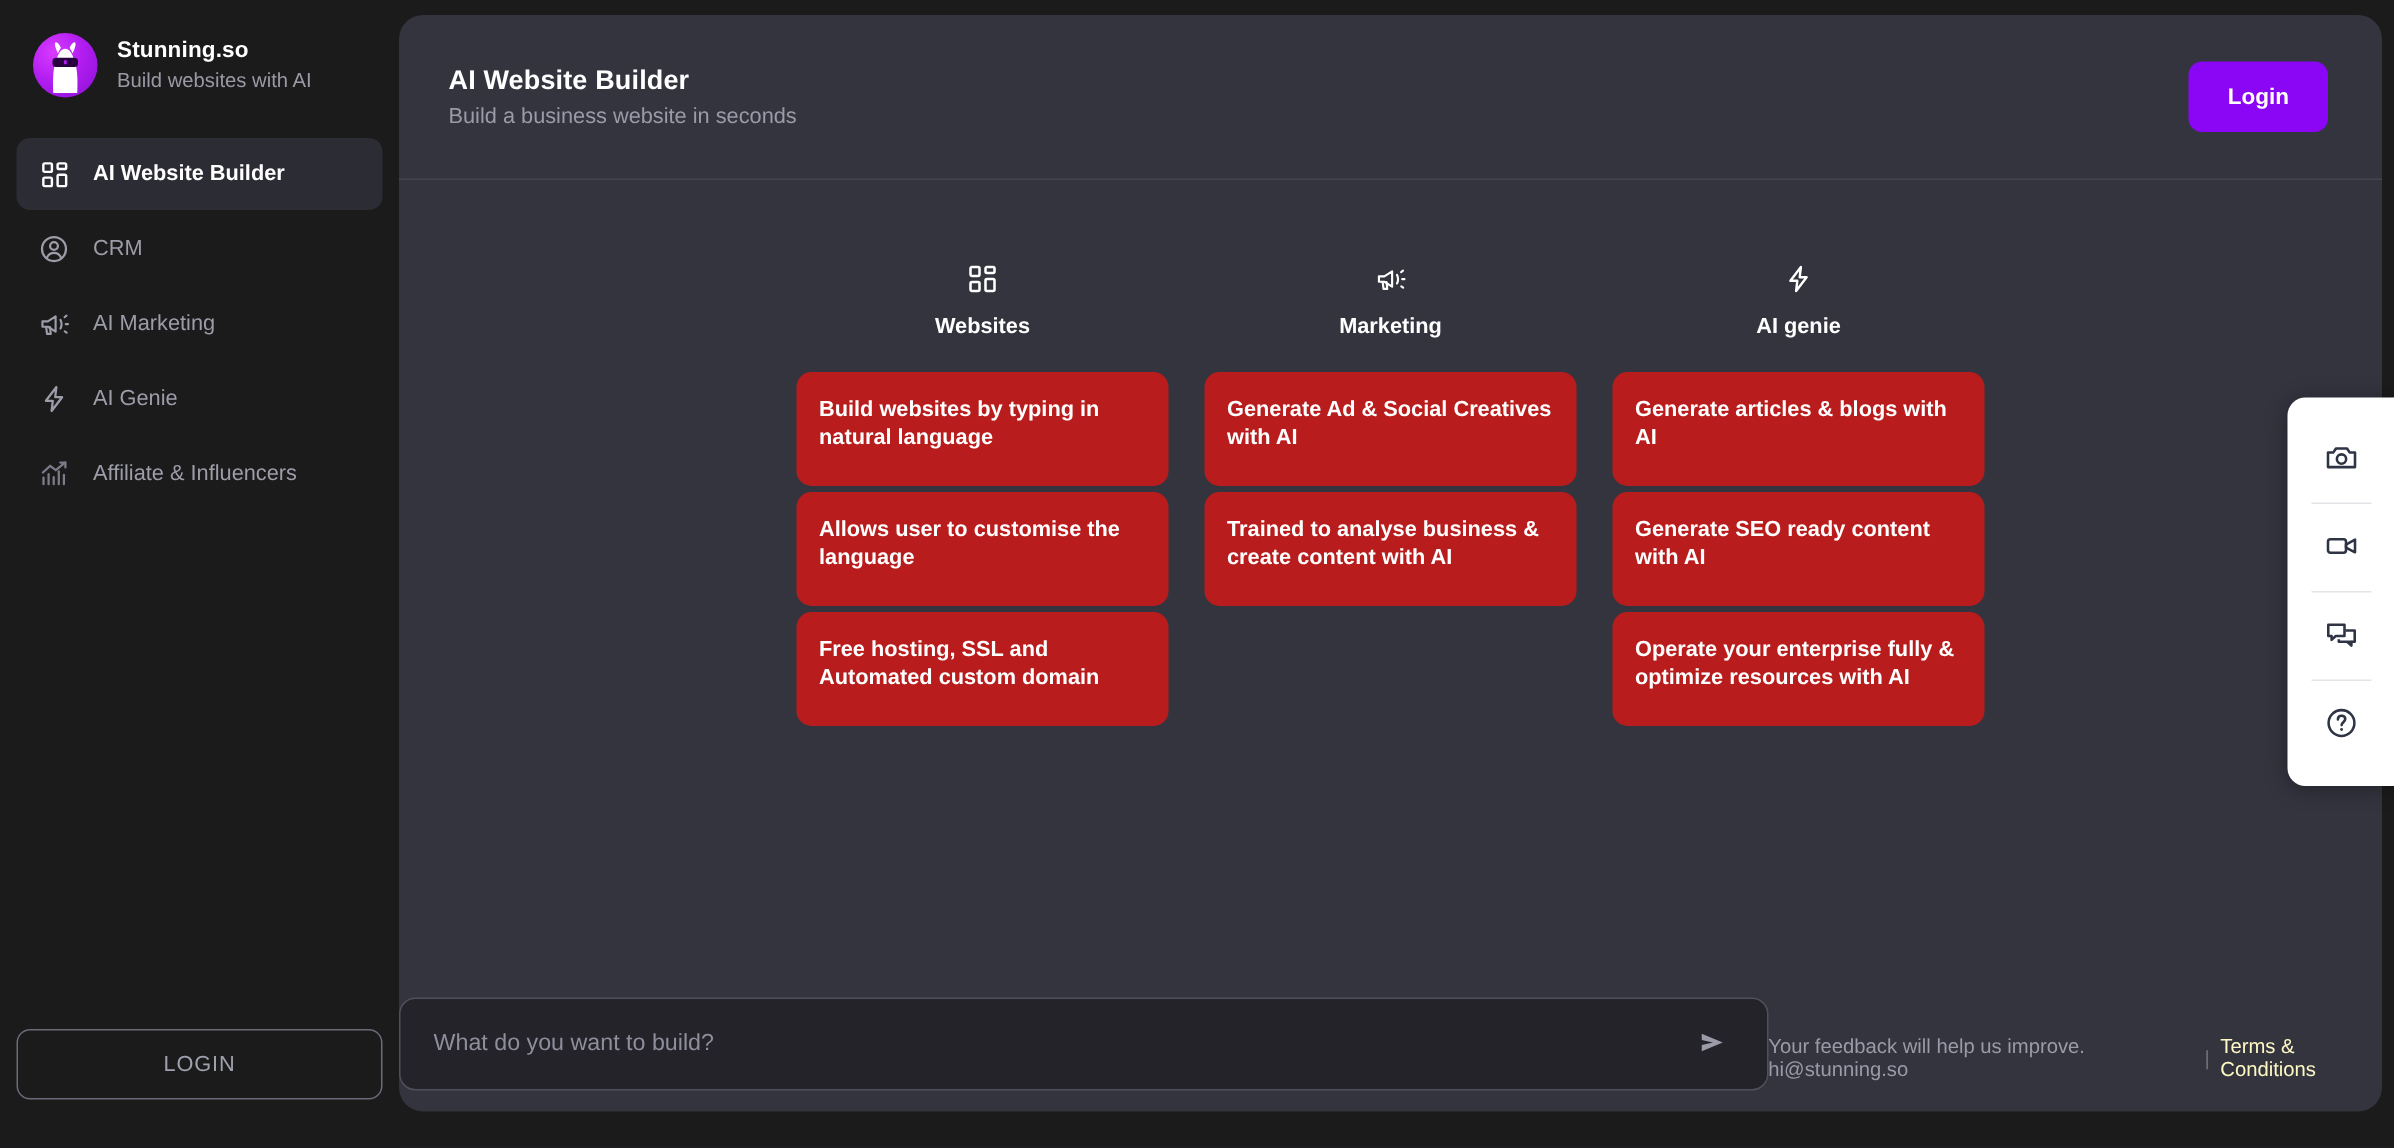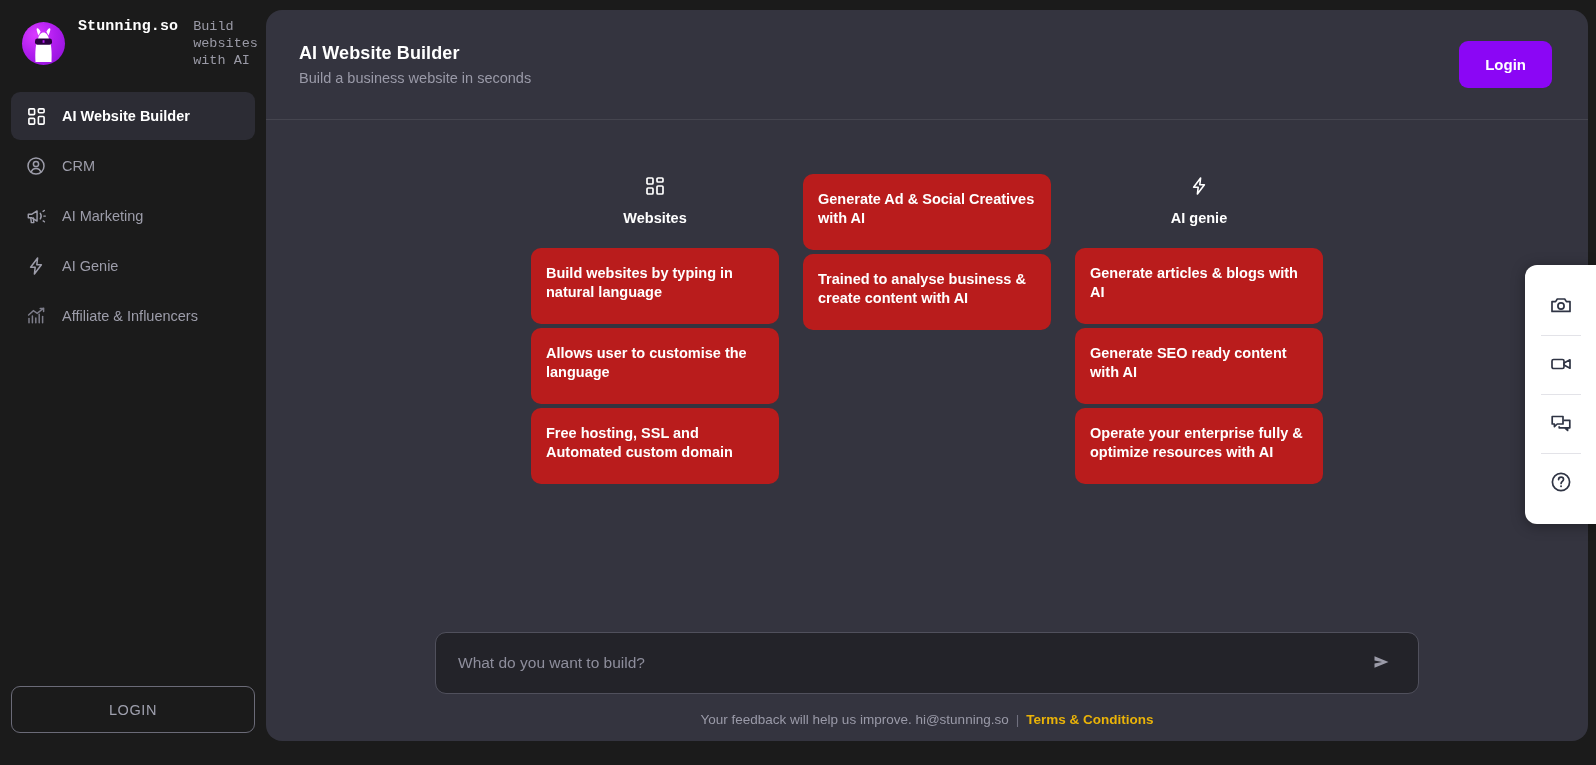--- a/index.html
+++ b/index.html
@@ -41,21 +41,21 @@
     width: 43px;
     height: 43px;
     border-radius: 50%;
     background: radial-gradient(circle at 32% 30%, #d93bff 0%, #b21ef0 45%, #8a0fd6 100%);
     flex: 0 0 43px;
     position: relative;
     overflow: hidden;
     display: block;
   }
   .brand-logo svg { position: absolute; left: 0; top: 0; }
-  .brand-text { display: flex; flex-direction: row; gap: 15px; font-family: Liberation Mono, monospace; }
+  .brand-text { display: flex; flex-direction: column; gap: 2px; }
   .brand-title {
     color: #ffffff;
     font-size: 15px;
     font-weight: bold;
     letter-spacing: 0.1px;
     line-height: 18px;
   }
   .brand-sub {
     color: #9a9aa6;
     font-size: 13.5px;
@@ -194,21 +194,20 @@
   }
   .card:last-child { margin-bottom: 0; }
 
   .prompt-area {
     position: absolute;
     left: 0;
     right: 0;
     bottom: 0;
     padding: 0 0 14px 0;
     display: flex;
-    flex-direction: column;
     align-items: center;
   }
   .prompt-box {
     width: 984px;
     height: 62px;
     background: #232329;
     border: 1px solid #50505c;
     border-radius: 11px;
     display: flex;
     align-items: center;
@@ -233,22 +232,22 @@
   .footer-note {
     margin-top: 18px;
     font-size: 13.5px;
     color: #9a9aa8;
     display: flex;
     align-items: center;
     gap: 7px;
   }
   .footer-sep { color: #6f6f7d; }
   .footer-link {
-    color: #eab308;
-    font-weight: bold;
+    color: #fef9c3;
+    font-weight: normal;
     text-decoration: none;
     cursor: pointer;
   }
 
   
   .right-dock {
     position: absolute;
     right: 0;
     top: 265px;
     width: 71px;
@@ -388,20 +387,33 @@
               </svg>
             </span>
             <span class="col-title">Websites</span>
           </div>
           <div class="card">Build websites by typing in natural language</div>
           <div class="card">Allows user to customise the language</div>
           <div class="card">Free hosting, SSL and Automated custom domain</div>
         </div>
 
         <div class="column">
+          <div class="col-head">
+            <span class="col-icon">
+              <svg width="21" height="21" viewBox="0 0 22 22" fill="none" stroke="#ffffff" stroke-width="1.5" stroke-linecap="round" stroke-linejoin="round">
+                <path d="M2.4 8.6 L2.4 12.4 L6.2 12.4 L11.6 15.8 L11.6 5.2 L6.2 8.6 Z"></path>
+                <path d="M5 12.6 L5.6 17.4 L8.2 17.4 L7.7 12.6"></path>
+                <path d="M15 7.6 C16 9.2 16 12 15 13.6"></path>
+                <path d="M17.9 5.6 L19.2 4.7"></path>
+                <path d="M18 15.6 L19.3 16.5"></path>
+                <path d="M18.7 10.6 L20.2 10.6"></path>
+              </svg>
+            </span>
+            <span class="col-title">Marketing</span>
+          </div>
           <div class="card">Generate Ad &amp; Social Creatives with AI</div>
           <div class="card">Trained to analyse business &amp; create content with AI</div>
         </div>
 
         <div class="column">
           <div class="col-head">
             <span class="col-icon">
               <svg width="20" height="20" viewBox="0 0 20 20" fill="none" stroke="#ffffff" stroke-width="1.6" stroke-linejoin="round">
                 <path d="M11.6 2 L4.6 11.2 L9.2 11.2 L8.4 18 L15.4 8.8 L10.8 8.8 Z"></path>
               </svg>

